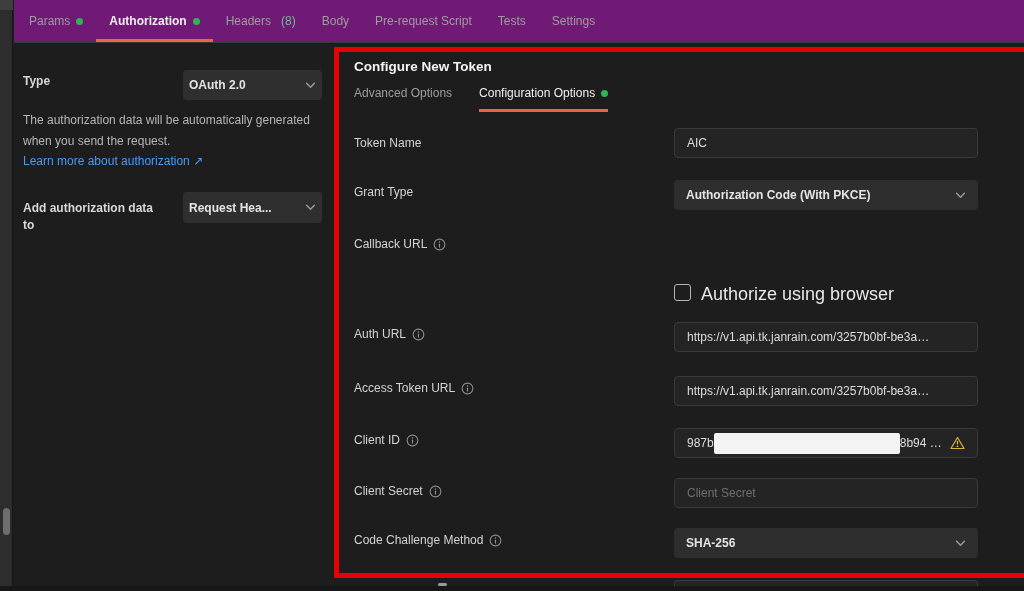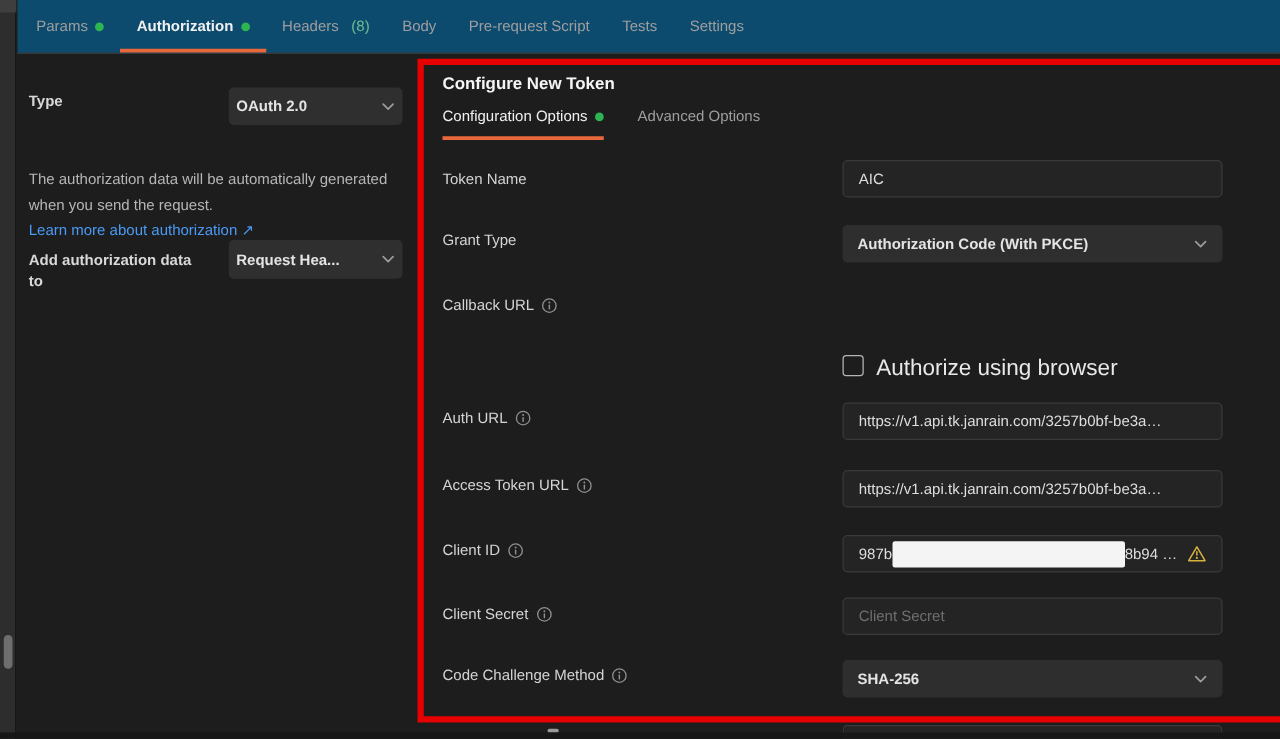--- a/index.html
+++ b/index.html
@@ -13,38 +13,38 @@
 
   
   .left-strip { position:absolute; left:0; top:0; width:13px; height:591px;
     background:#2d2d2d; border-right:1px solid #161616; }
   .left-strip-top { position:absolute; left:0; top:0; width:13px; height:10px; background:#3e3e3e; }
   .scroll-thumb { position:absolute; left:3px; top:508px; width:7px; height:27px;
     background:#6e6e6e; border-radius:4px; }
 
   
   .tabbar { position:absolute; left:14px; top:0; right:0; height:43px;
-    background:#0c4a6e; border-bottom:1px solid #383838;
+    background:#701a75; border-bottom:1px solid #383838;
     display:flex; align-items:stretch; padding-left:2px; }
   .rtab { display:flex; align-items:center; gap:6px; padding:3px 13px 0 13px;
     font-size:12px; color:#9e9e9e; border-bottom:3px solid transparent; cursor:default; }
   .rtab.active { color:#f0f0f0; font-weight:700; border-bottom-color:#e8683c; }
   .dot { width:7px; height:7px; border-radius:50%; background:#2db551; display:inline-block; }
   .hdr-count { color:#6bbd92; margin-left:4px; }
 
   
   .lbl-strong { position:absolute; font-size:12px; font-weight:700; color:#d8d8d8; }
   .type-label { left:23px; top:74px; }
   .addto-label { left:23px; top:200px; width:132px; line-height:17px; }
   .select { background:#2f2f2f; border-radius:4px; display:flex; align-items:center;
     justify-content:space-between; padding:0 6px; font-size:12px; font-weight:600;
     color:#e4e4e4; cursor:pointer; }
   .sel-oauth { position:absolute; left:183px; top:70px; width:139px; height:30px; }
   .sel-addto { position:absolute; left:183px; top:192px; width:139px; height:31px; }
-  .auth-desc { position:absolute; left:23px; top:133px; width:300px;
+  .auth-desc { position:absolute; left:23px; top:110px; width:300px;
     font-size:12px; line-height:20.5px; color:#b6b6b6; }
   .learn-link { display:block; color:#4a9af5; text-decoration:none; cursor:pointer; }
 
   
   .redbox { position:absolute; left:334px; top:47px; width:777px; height:531px;
     border:5px solid #e60000; }
   .redbox-inner { position:relative; width:100%; height:100%; }
 
   
   .cfg-title { position:absolute; left:15px; top:7px; font-size:13.5px; font-weight:700; color:#f5f5f5; }
@@ -145,26 +145,26 @@
       <path d="M1.5 1.5 L6 6 L10.5 1.5" fill="none" stroke="#9c9c9c" stroke-width="1.6" stroke-linecap="round" stroke-linejoin="round"></path>
     </svg>
 </div>
 
 <div class="redbox">
   <div class="redbox-inner">
 
     <div class="cfg-title">Configure New Token</div>
 
     <div class="cfg-tabs">
+      <div class="cfg-tab">
+        <span>Advanced Options</span>
+      </div>
       <div class="cfg-tab active">
         <span>Configuration Options</span>
         <span class="dot"></span>
-      </div>
-      <div class="cfg-tab">
-        <span>Advanced Options</span>
       </div>
     </div>
 
     <div class="f-label l-token">Token Name</div>
     <div class="f-field input r-token">
       <span>AIC</span>
     </div>
 
     <div class="f-label l-grant">Grant Type</div>
     <div class="f-field selfield r-grant">

